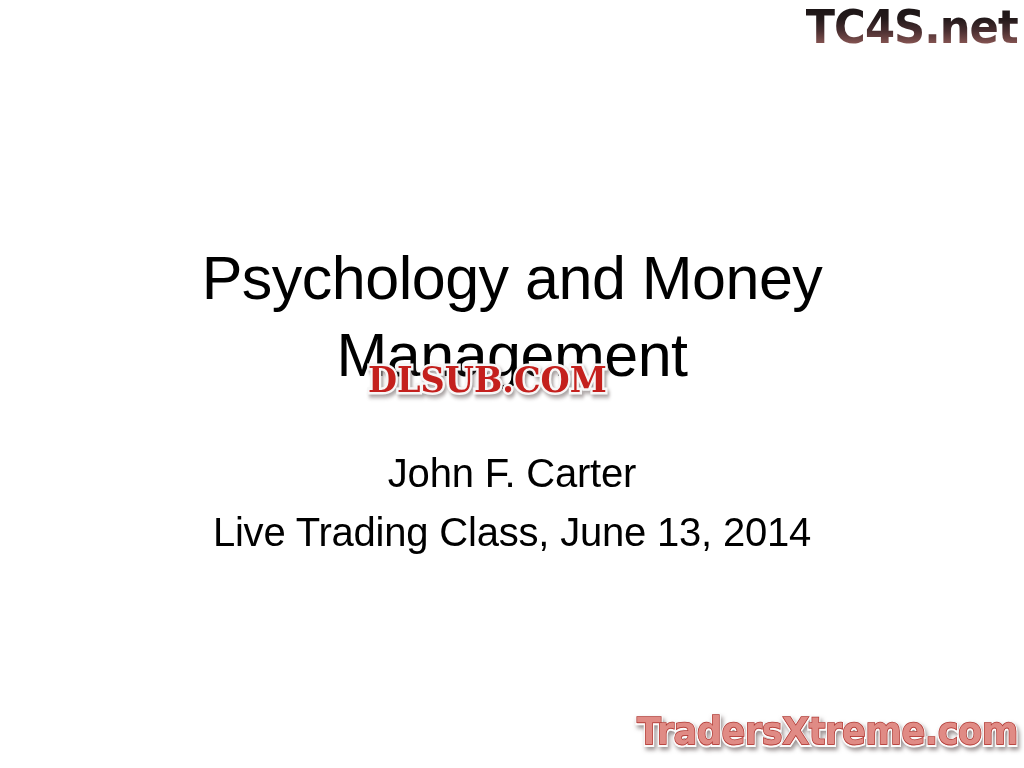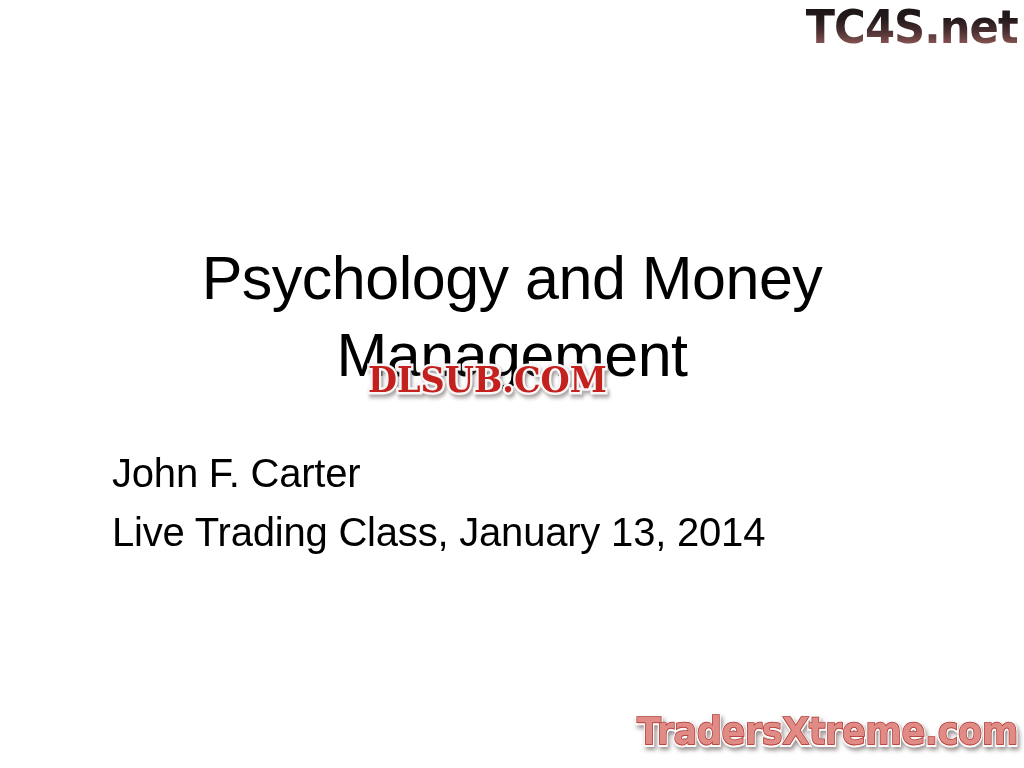--- a/index.html
+++ b/index.html
@@ -41,20 +41,21 @@
     color: #000000;
     white-space: pre-line;
   }
 
   
   .subtitle-block {
     position: absolute;
     left: 112px;
     top: 444px;
     width: 800px;
+    text-align: center;
   }
   .subtitle-line {
     margin: 0;
     font-family: "Liberation Sans", sans-serif;
     font-weight: 400;
     font-size: 40px;
     line-height: 59px;
     letter-spacing: -0.2px;
     color: #000000;
   }
@@ -143,21 +144,21 @@
 
 <div class="slide">
 
   <div class="title-block">
     <h1 class="slide-title">Psychology and Money
 Management</h1>
   </div>
 
   <div class="subtitle-block">
     <p class="subtitle-line">John F. Carter</p>
-    <p class="subtitle-line">Live Trading Class, January 13, 2014</p>
+    <p class="subtitle-line">Live Trading Class, June 13, 2014</p>
   </div>
 
   <div class="wm-tc4s">TC4S.net</div>
 
   <div class="wm-dlsub">DLSUB.COM</div>
 
   <div class="wm-traders">
     <span class="wm-traders-inner" data-text="TradersXtreme.com">TradersXtreme.com</span>
   </div>
 

